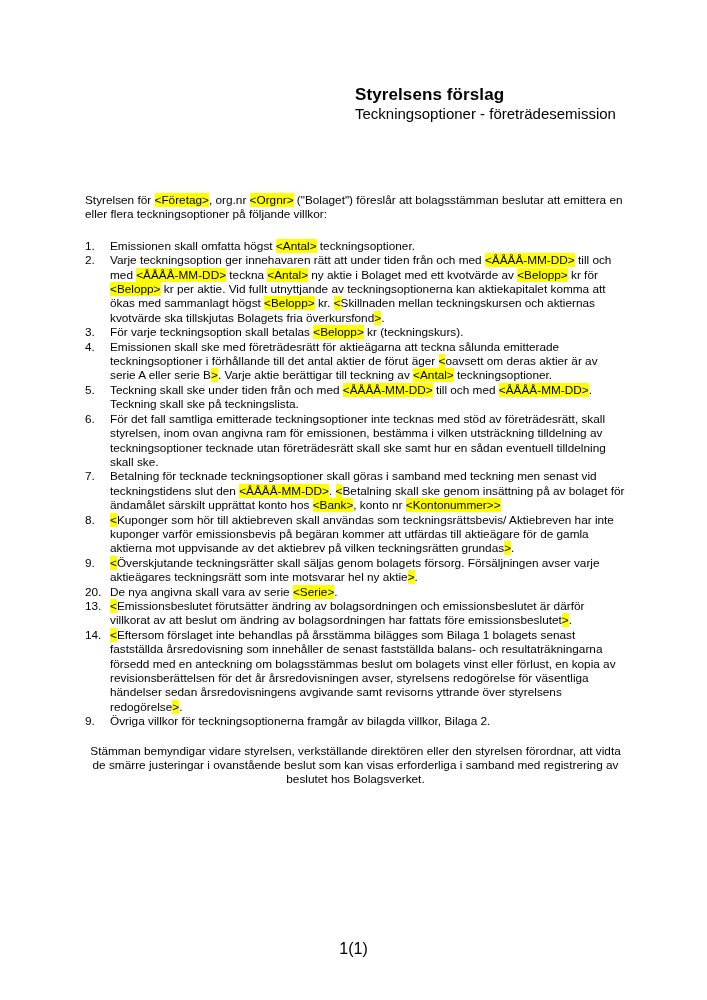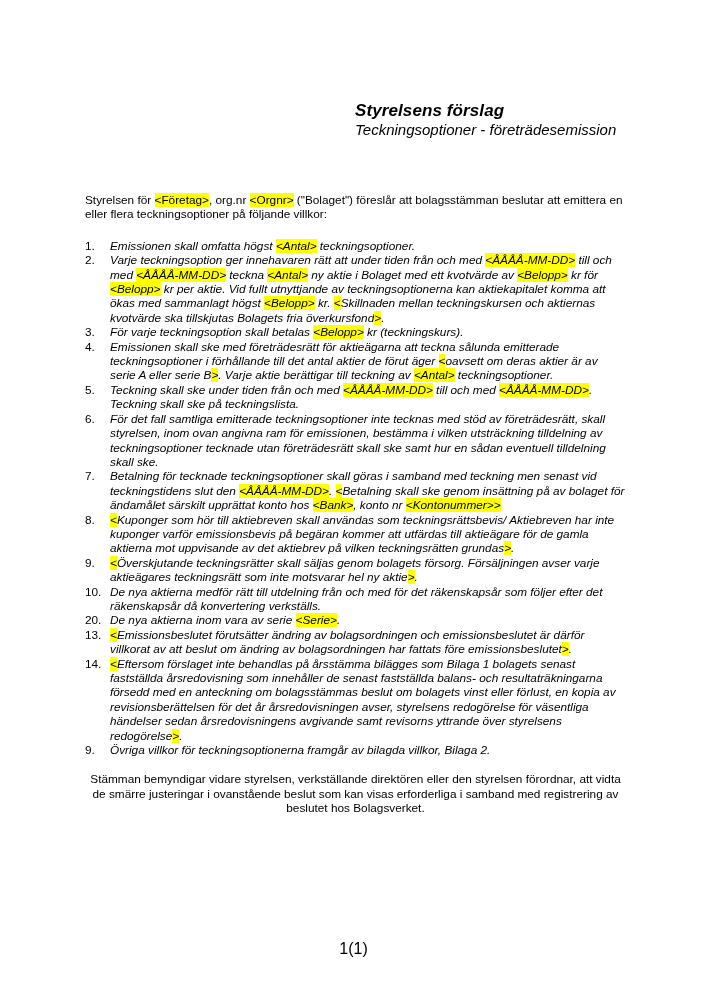--- a/index.html
+++ b/index.html
@@ -12,22 +12,21 @@
     width: 707px;
     height: 1000px;
     background: #ffffff;
     color: #000000;
     font-family: "Liberation Sans", sans-serif;
     overflow: hidden;
   }
   .doc-header {
     position: absolute;
     left: 355px;
-    top: 100px;
-    font-style: italic;
+    top: 84px;
   }
   .doc-title {
     margin: 0;
     font-size: 17px;
     line-height: 21px;
     font-weight: bold;
     letter-spacing: 0.1px;
   }
   .doc-subtitle {
     font-size: 15px;
@@ -53,21 +52,20 @@
   }
   .term-item {
     display: flex;
   }
   .term-num {
     flex: 0 0 25px;
     width: 25px;
   }
   .term-text {
     flex: 1;
-    font-style: italic;
   }
   .closing {
     margin: 15px 0 0 0;
     text-align: center;
   }
   .hl {
     background: var(--hl-color, #ffff00);
   }
   .doc-footer {
     position: absolute;
@@ -122,26 +120,22 @@
         </li>
         <li class="term-item">
           <span class="term-num">8.</span>
           <span class="term-text"><span class="hl">&lt;</span><span>Kuponger som hör till aktiebreven skall användas som teckningsrättsbevis/ Aktiebreven har inte kuponger varför emissionsbevis på begäran kommer att utfärdas till aktieägare för de gamla aktierna mot uppvisande av det aktiebrev på vilken teckningsrätten grundas</span><span class="hl">&gt;</span><span>.</span></span>
         </li>
         <li class="term-item">
           <span class="term-num">9.</span>
           <span class="term-text"><span class="hl">&lt;</span><span>Överskjutande teckningsrätter skall säljas genom bolagets försorg. Försäljningen avser varje aktieägares teckningsrätt som inte motsvarar hel ny aktie</span><span class="hl">&gt;</span><span>.</span></span>
         </li>
         <li class="term-item">
-          <span class="term-num">10.</span>
-          <span class="term-text"><span>De nya aktierna medför rätt till utdelning från och med för det räkenskapsår som följer efter det räkenskapsår då konvertering verkställs.</span></span>
-        </li>
-        <li class="term-item">
           <span class="term-num">20.</span>
-          <span class="term-text"><span>De nya aktierna inom vara av serie </span><span class="hl">&lt;Serie&gt;</span><span>.</span></span>
+          <span class="term-text"><span>De nya angivna skall vara av serie </span><span class="hl">&lt;Serie&gt;</span><span>.</span></span>
         </li>
         <li class="term-item">
           <span class="term-num">13.</span>
           <span class="term-text"><span class="hl">&lt;</span><span>Emissionsbeslutet förutsätter ändring av bolagsordningen och emissionsbeslutet är därför villkorat av att beslut om ändring av bolagsordningen har fattats före emissionsbeslutet</span><span class="hl">&gt;</span><span>.</span></span>
         </li>
         <li class="term-item">
           <span class="term-num">14.</span>
           <span class="term-text"><span class="hl">&lt;</span><span>Eftersom förslaget inte behandlas på årsstämma bilägges som Bilaga 1 bolagets senast fastställda årsredovisning som innehåller de senast fastställda balans- och resultaträkningarna försedd med en anteckning om bolagsstämmas beslut om bolagets vinst eller förlust, en kopia av revisionsberättelsen för det år årsredovisningen avser, styrelsens redogörelse för väsentliga händelser sedan årsredovisningens avgivande samt revisorns yttrande över styrelsens redogörelse</span><span class="hl">&gt;</span><span>.</span></span>
         </li>
         <li class="term-item">

